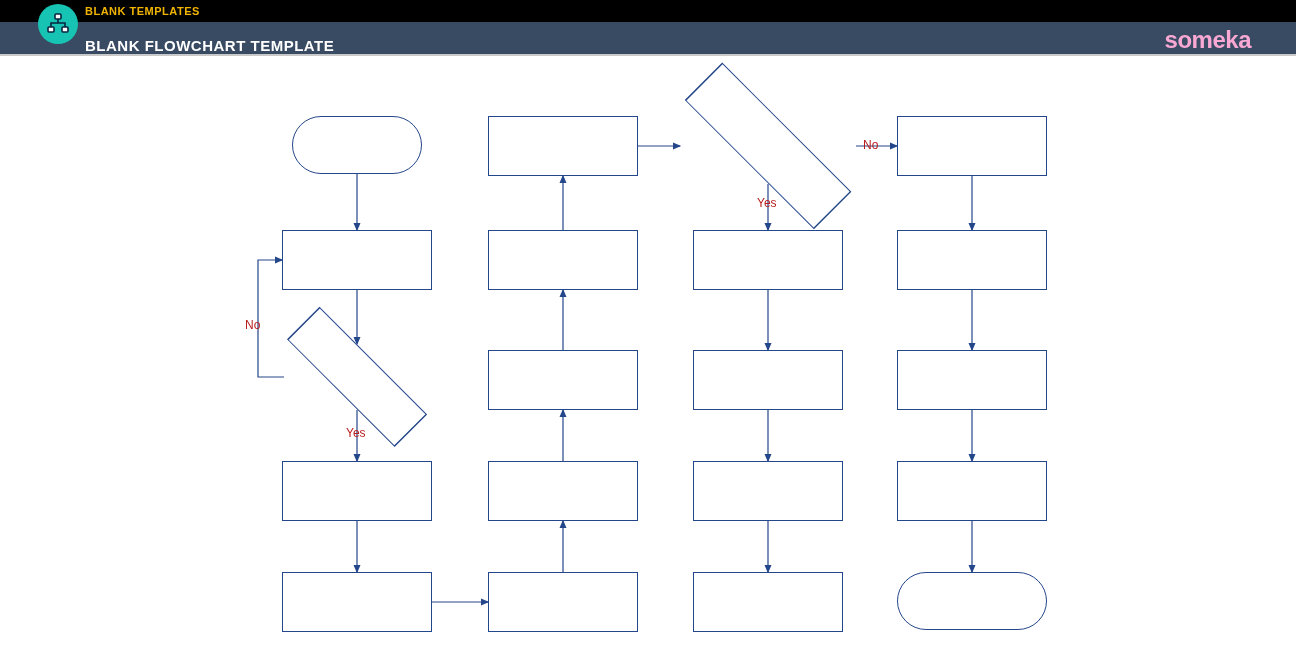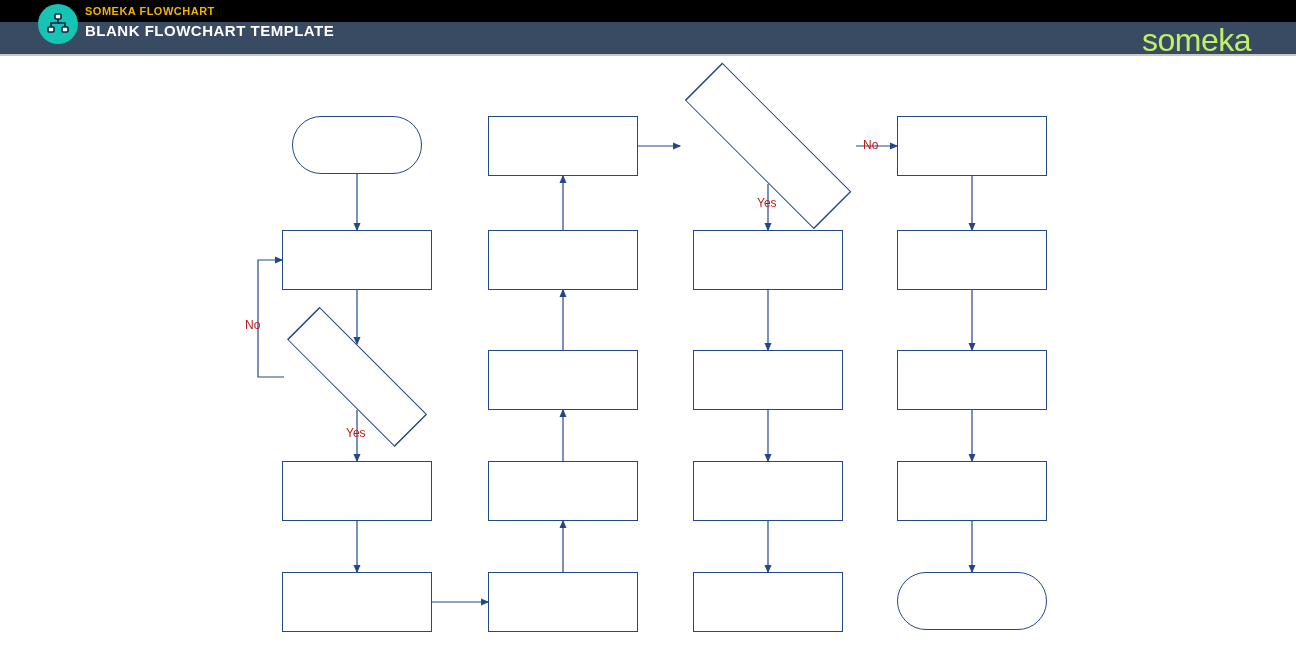--- a/index.html
+++ b/index.html
@@ -1,20 +1,20 @@
 <!DOCTYPE html>
 <html><head>
 <meta charset="utf-8">
 <style>
   html,body{margin:0;padding:0;width:1296px;height:665px;background:#fff;font-family:Arial,Helvetica,sans-serif;overflow:hidden}
   .topbar{height:22px;background:#000;display:flex;align-items:center;padding-left:85px}
   .topbar span{color:#f0b400;font-size:11px;font-weight:bold;letter-spacing:.5px}
-  .titlebar{height:32px;background:#394a63;display:flex;align-items:flex-start;justify-content:space-between;padding-left:85px;padding-right:45px;border-bottom:2px solid #c9c9c9}
+  .titlebar{height:32px;background:#394a63;display:flex;align-items:flex-end;justify-content:space-between;padding-left:85px;padding-right:45px;border-bottom:2px solid #c9c9c9}
   .titlebar .t{color:#fff;font-weight:bold;font-size:15px;letter-spacing:.5px}
-  .titlebar .brand{color:#bef264;font-weight:normal;font-size:32px;letter-spacing:-.5px}
+  .titlebar .brand{color:#f9a8d4;font-weight:bold;font-size:24px;letter-spacing:-.5px}
   .logo{position:absolute;left:38px;top:4px;width:40px;height:40px;border-radius:50%;background:#17c3b2;display:flex;align-items:center;justify-content:center}
   .logo svg{width:24px;height:24px}
   .canvas{position:relative;width:1296px;height:611px;background:#fff}
   .shape{position:absolute;border:1.5px solid #24468a;background:#fff;box-sizing:border-box}
   .rect{}
   .term{border-radius:30px}
   .diamond{border:none;background:none}
   .diamond::before{content:"";position:absolute;left:50%;top:50%;width:70%;height:70%;border:1.5px solid #24468a;background:#fff;transform:translate(-50%,-50%) rotate(45deg) scaleX(1.45);box-sizing:border-box}
   .lbl{position:absolute;font-size:12px;color:#b91c1c}
   svg.conn{position:absolute;left:0;top:0;width:1296px;height:611px;pointer-events:none}
@@ -28,21 +28,21 @@
   <svg viewBox="0 0 24 24">
       <g fill="none" stroke="#0a2540" stroke-width="1.6">
         <rect x="9" y="2" width="6" height="5" rx="1" fill="#fff"></rect>
         <rect x="2" y="15" width="6" height="5" rx="1" fill="#fff"></rect>
         <rect x="16" y="15" width="6" height="5" rx="1" fill="#fff"></rect>
         <path d="M12 7 V11 M12 11 H5 V15 M12 11 H19 V15"></path>
       </g>
     </svg>
 </div>
 <div class="topbar">
-  <span>SOMEKA FLOWCHART</span>
+  <span>BLANK TEMPLATES</span>
 </div>
 <div class="titlebar">
   <span class="t">BLANK FLOWCHART TEMPLATE</span>
   <span class="brand">someka</span>
 </div>
 
 <div class="canvas">
 
   <svg class="conn">
     <defs>

